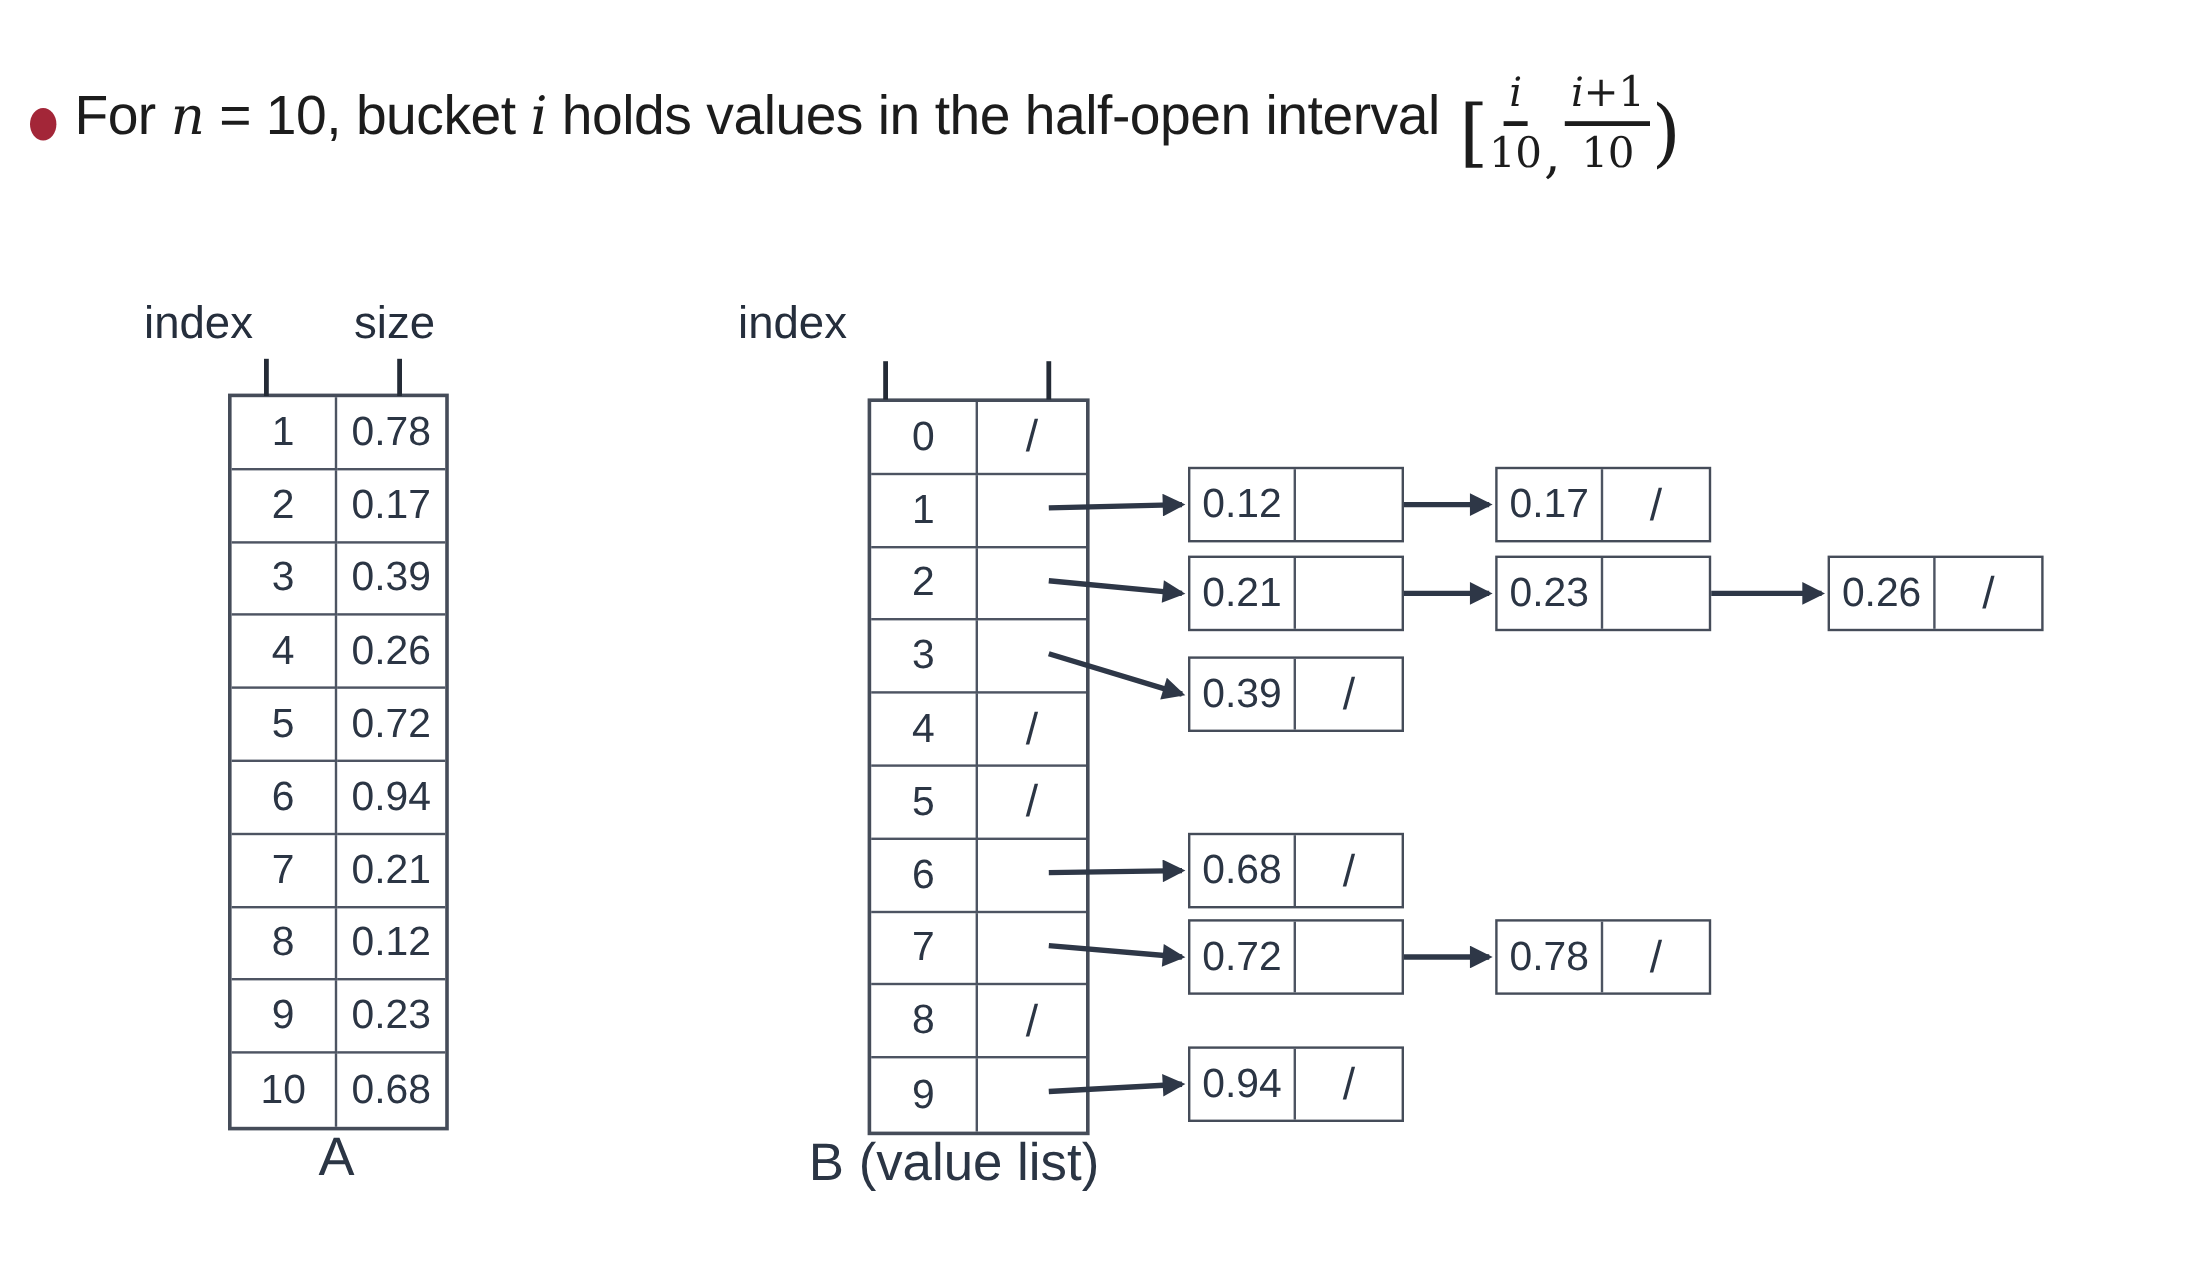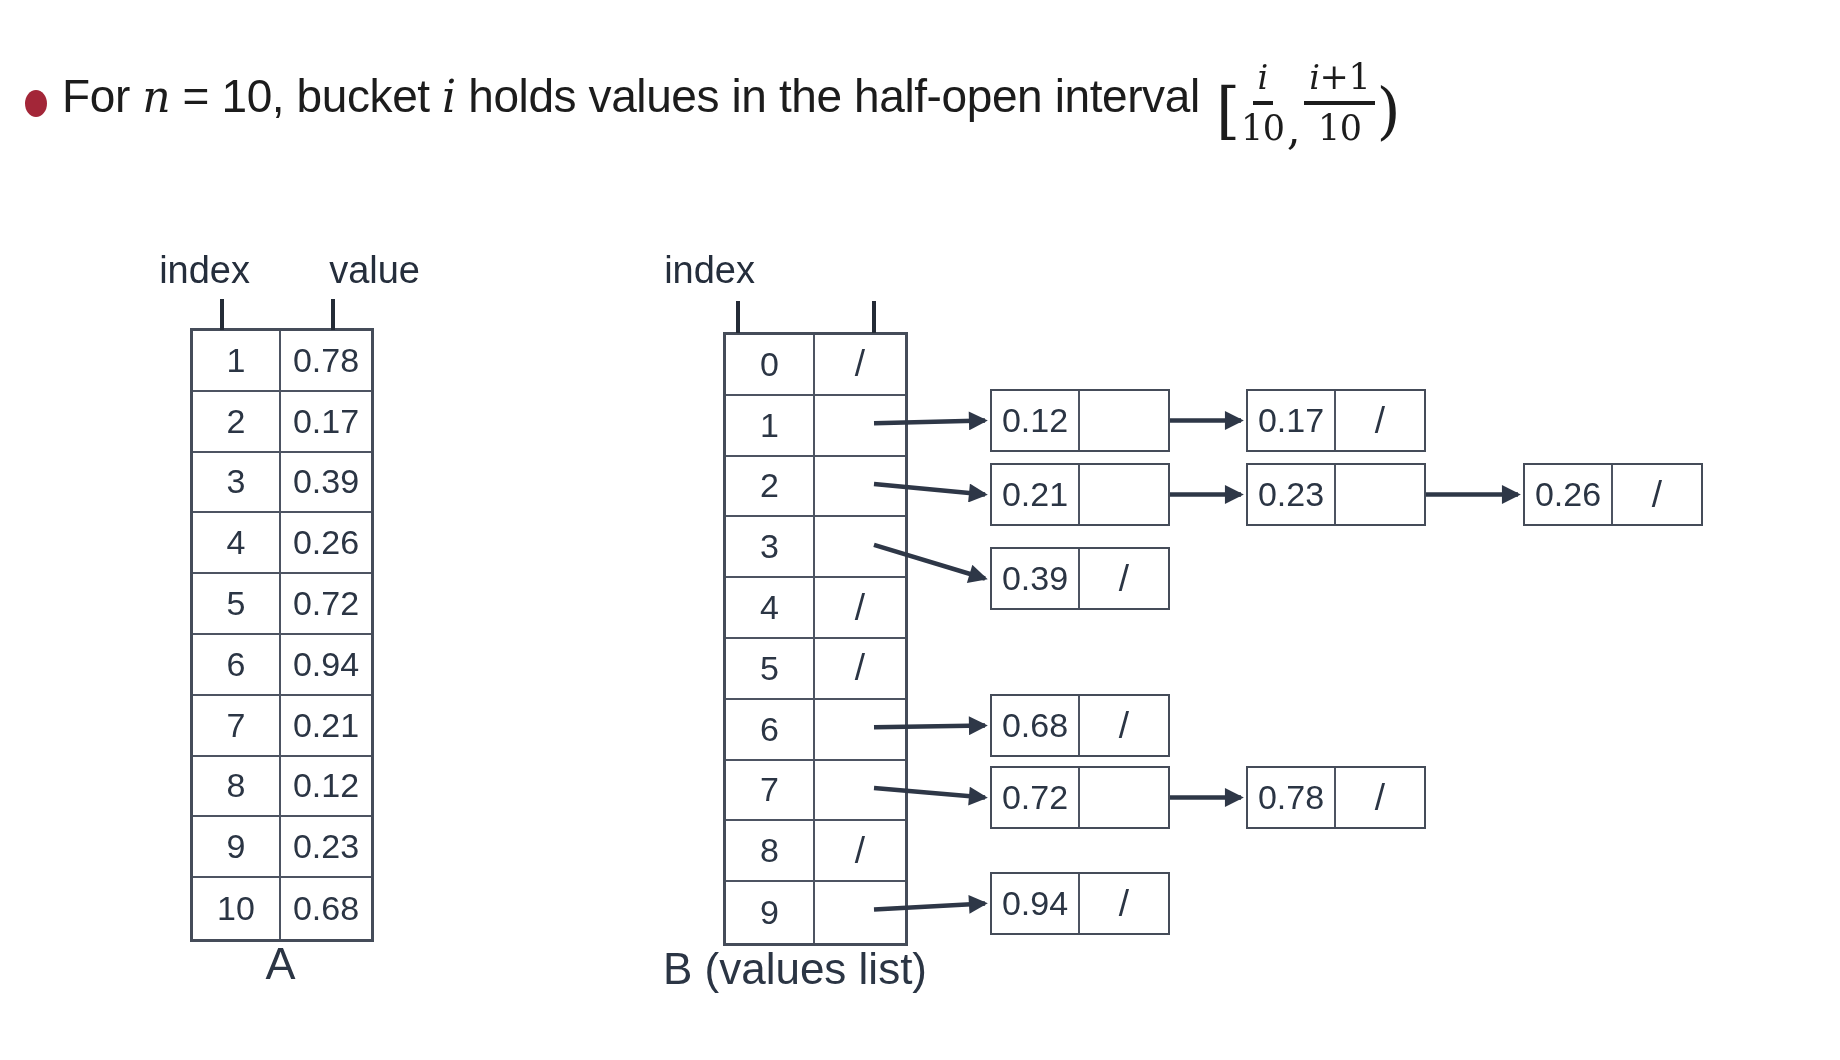--- a/index.html
+++ b/index.html
@@ -17,21 +17,21 @@
   }
   .mi{font-family:"DejaVu Serif", serif;font-style:italic;font-size:0.96em;}
   .interval{display:inline-flex;align-items:center;transform:translateY(6px);margin-left:4px;}
   .bracket{font-family:"DejaVu Serif", serif;font-size:62px;line-height:.8;transform:translateY(9px);}
   .frac{display:inline-flex;flex-direction:column;align-items:center;line-height:1;
         font-family:"DejaVu Serif", serif;font-size:35px;color:#1c1c1c;margin:0 1px;}
   .frac .num{padding:2px 5px 6px;border-bottom:4px solid #1c1c1c;display:inline-block;}
   .frac .den{padding-top:6px;}
   .frac-comma{font-size:44px;transform:translateY(26px);margin:0 3px 0 1px;font-family:"DejaVu Serif", serif;}
   
-  .hlabel{position:absolute;font-size:38px;color:#252e3c;text-align:right;}
+  .hlabel{position:absolute;font-size:38px;color:#252e3c;text-align:left;}
   .caption{position:absolute;font-size:45px;color:#2b3544;text-align:center;}
   
   .gridtable{position:absolute;display:grid;border:3px solid #454c59;background:#fff;box-sizing:content-box;}
   .cell{
     display:flex;align-items:center;justify-content:center;font-size:34px;color:#2b3544;
     border-right:2px solid #4d5462;border-bottom:2px solid #4d5462;box-sizing:border-box;
   }
   .cell.lastcol{border-right:none;}
   .cell.lastrow{border-bottom:none;}
   .cell.slash{font-size:37px;}
@@ -52,21 +52,21 @@
 <div id="stage">
 
   <span class="bullet" style="background: rgb(163, 38, 56);"></span>
 
   <div class="title-row">
     <span id="title-text">For <span class="mi">n</span> = 10, bucket <span class="mi">i</span> holds values in the half-open interval </span>
     <span class="interval" id="interval"><span class="bracket">[</span><span class="frac"><span class="num"><span><span class="mi">i</span></span></span><span class="den">10</span></span><span class="frac-comma">,</span><span class="frac"><span class="num"><span><span class="mi">i</span>+1</span></span><span class="den">10</span></span><span class="bracket">)</span></span>
   </div>
 
   <div class="hlabel" style="left:120px;top:249px;width:130px;">index</div>
-  <div class="hlabel" style="left:295px;top:249px;width:125px;">value</div>
+  <div class="hlabel" style="left:295px;top:249px;width:125px;">size</div>
 
   <div class="gridtable" id="table-a" style="left:190px;top:328px;grid-template-columns:88px 90px;grid-auto-rows:60.8px;">
       <div class="cell">1</div>
       <div class="cell lastcol">0.78</div>
       <div class="cell">2</div>
       <div class="cell lastcol">0.17</div>
       <div class="cell">3</div>
       <div class="cell lastcol">0.39</div>
       <div class="cell">4</div>
       <div class="cell lastcol">0.26</div>
@@ -102,21 +102,21 @@
       <div class="cell lastcol slash">/</div>
       <div class="cell">6</div>
       <div class="cell lastcol slash"></div>
       <div class="cell">7</div>
       <div class="cell lastcol slash"></div>
       <div class="cell">8</div>
       <div class="cell lastcol slash">/</div>
       <div class="cell lastrow">9</div>
       <div class="cell lastcol slash lastrow"></div>
     </div>
-  <div class="caption" style="left:640px;top:944px;width:310px;font-size:44px;">B (values list)</div>
+  <div class="caption" style="left:640px;top:944px;width:310px;font-size:44px;">B (value list)</div>
 
   <svg id="overlay" width="1840" height="1060">
     <defs>
       <marker id="ah" viewBox="0 0 10 10" refX="8.5" refY="5" markerWidth="4.8" markerHeight="4.2" orient="auto-start-reverse" markerUnits="strokeWidth">
         <path d="M0,0 L10,5 L0,10 z" fill="#2e3747"></path>
       </marker>
     </defs>
   <line x1="222" y1="299" x2="222" y2="330" stroke="#242b36" stroke-width="4"></line>
       <line x1="333" y1="299" x2="333" y2="330" stroke="#242b36" stroke-width="4"></line>
       <line x1="738" y1="301" x2="738" y2="333" stroke="#242b36" stroke-width="4"></line>

